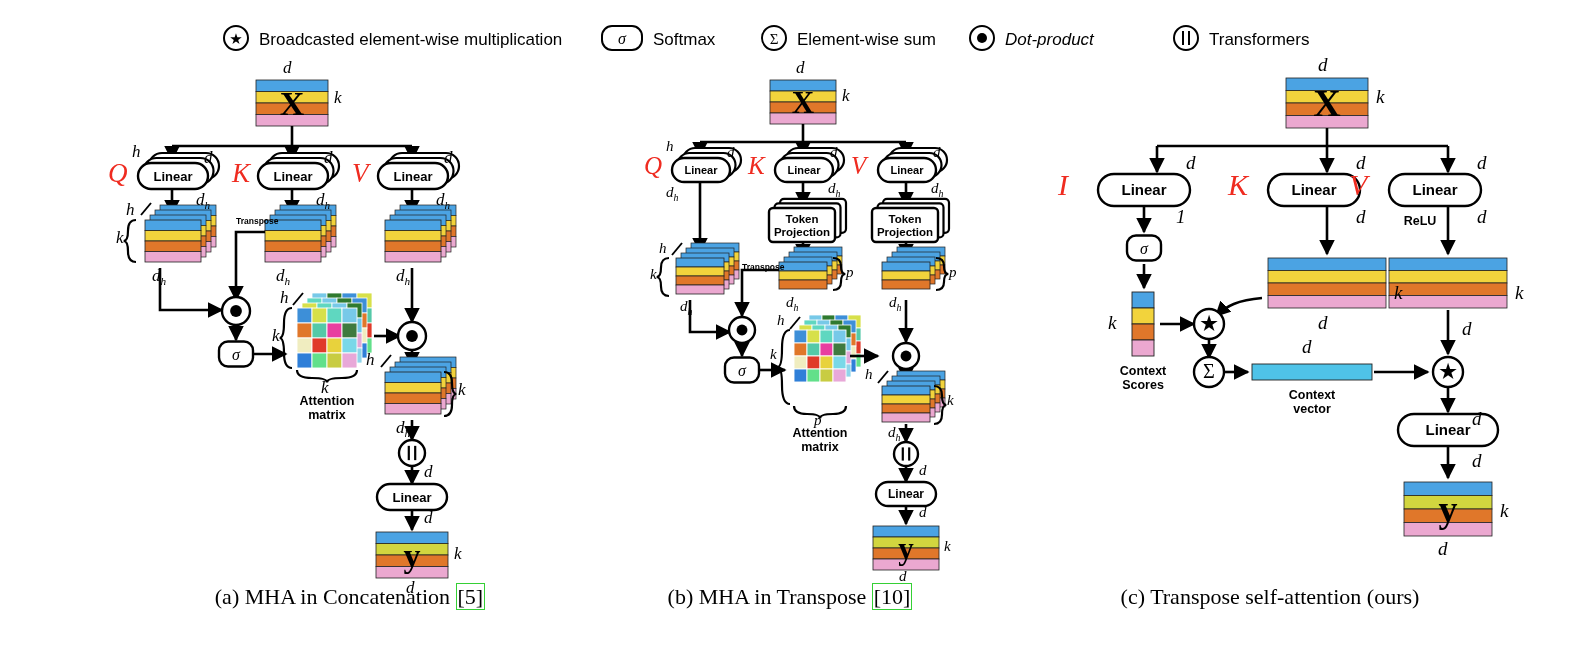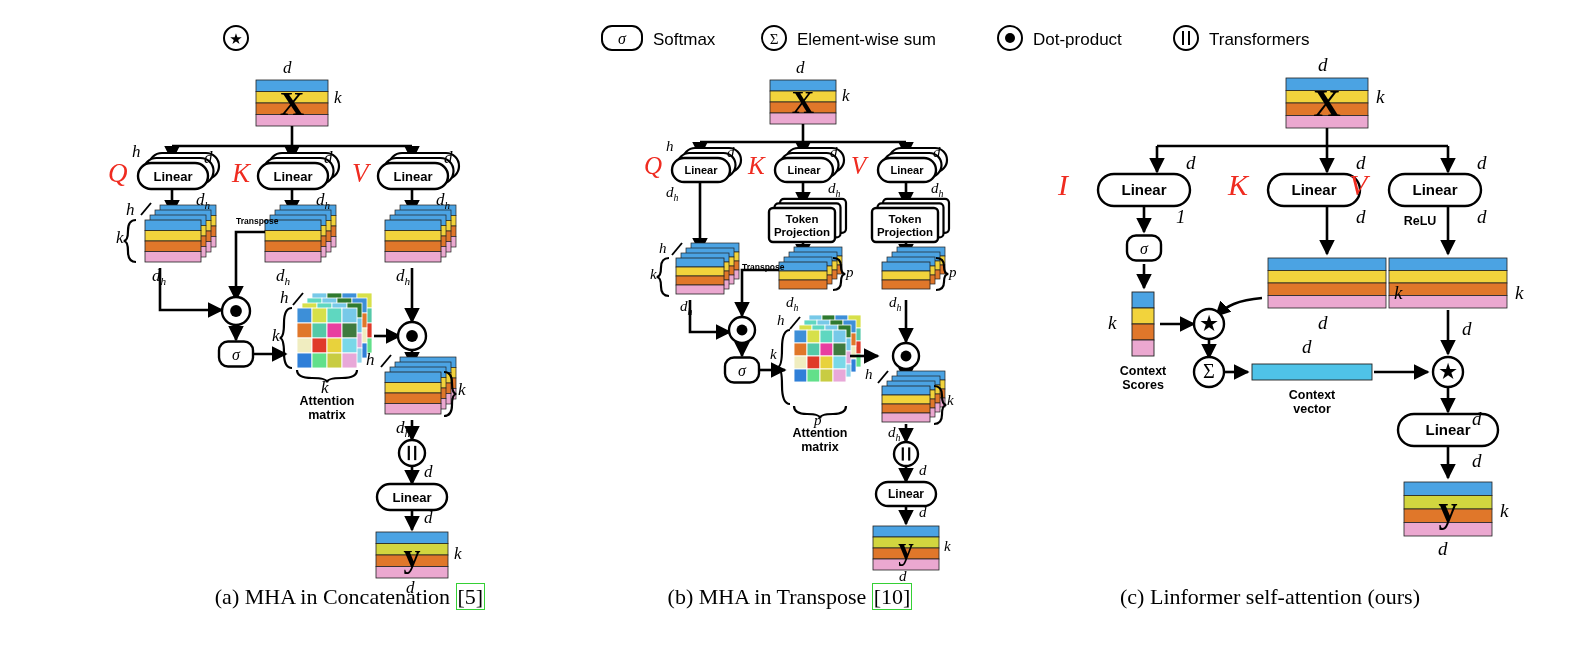--- a/index.html
+++ b/index.html
@@ -18,20 +18,21 @@
 </head>
 <body>
 
 <div class="legend-item" style="left:222px;top:24px;">
   <span>
     <svg style="position:static;width:28px;height:28px;" viewBox="0 0 28 28">
         <circle cx="14" cy="14" r="12" fill="#fff" stroke="#000" stroke-width="2"></circle>
         <text x="14" y="20" text-anchor="middle" font-size="15" fill="#000" font-family="DejaVu Sans, sans-serif">★</text>
       </svg>
   </span>
+  <span class="legend-label">Broadcasted element-wise multiplication</span>
 </div>
 
 <div class="legend-item" style="left:600px;top:24px;">
   <span>
     <svg style="position:static;width:44px;height:28px;" viewBox="0 0 44 28">
         <rect x="2" y="2" width="40" height="24" rx="10" ry="10" fill="#fff" stroke="#000" stroke-width="2"></rect>
         <text x="22" y="20" text-anchor="middle" font-size="16" font-style="italic" fill="#000" font-family="Liberation Serif, serif">σ</text>
       </svg>
   </span>
   <span class="legend-label">Softmax</span>
@@ -40,21 +41,21 @@
 <div class="legend-item" style="left:760px;top:24px;">
   <span>
     <svg style="position:static;width:28px;height:28px;" viewBox="0 0 28 28">
         <circle cx="14" cy="14" r="12" fill="#fff" stroke="#000" stroke-width="2"></circle>
         <text x="14" y="20" text-anchor="middle" font-size="15" fill="#000" font-family="Liberation Serif, serif">Σ</text>
       </svg>
   </span>
   <span class="legend-label">Element-wise sum</span>
 </div>
 
-<div class="legend-item" style="left:996px;top:24px;">
+<div class="legend-item" style="left:968px;top:24px;font-style:italic;">
   <span>
     <svg style="position:static;width:28px;height:28px;" viewBox="0 0 28 28">
         <circle cx="14" cy="14" r="12" fill="#fff" stroke="#000" stroke-width="2"></circle>
         <circle cx="14" cy="14" r="5" fill="#000"></circle>
       </svg>
   </span>
   <span class="legend-label">Dot-product</span>
 </div>
 
 <div class="legend-item" style="left:1172px;top:24px;">
@@ -599,14 +600,14 @@
     <div class="lbl " style="left: 1438px; top: 538px; font-size: 19px;">d</div>
   </div>
 
 <div class="caption" style="left:140px;top:584px;width:420px;">
   <span>(a) MHA in Concatenation </span><span class="cit">[5]</span>
 </div>
 <div class="caption" style="left:590px;top:584px;width:400px;">
   <span>(b) MHA in Transpose </span><span class="cit">[10]</span>
 </div>
 <div class="caption" style="left:1030px;top:584px;width:480px;">
-  <span>(c) Linformer self-attention (ours)</span>
+  <span>(c) Transpose self-attention (ours)</span>
 </div>
 
 </body></html>

